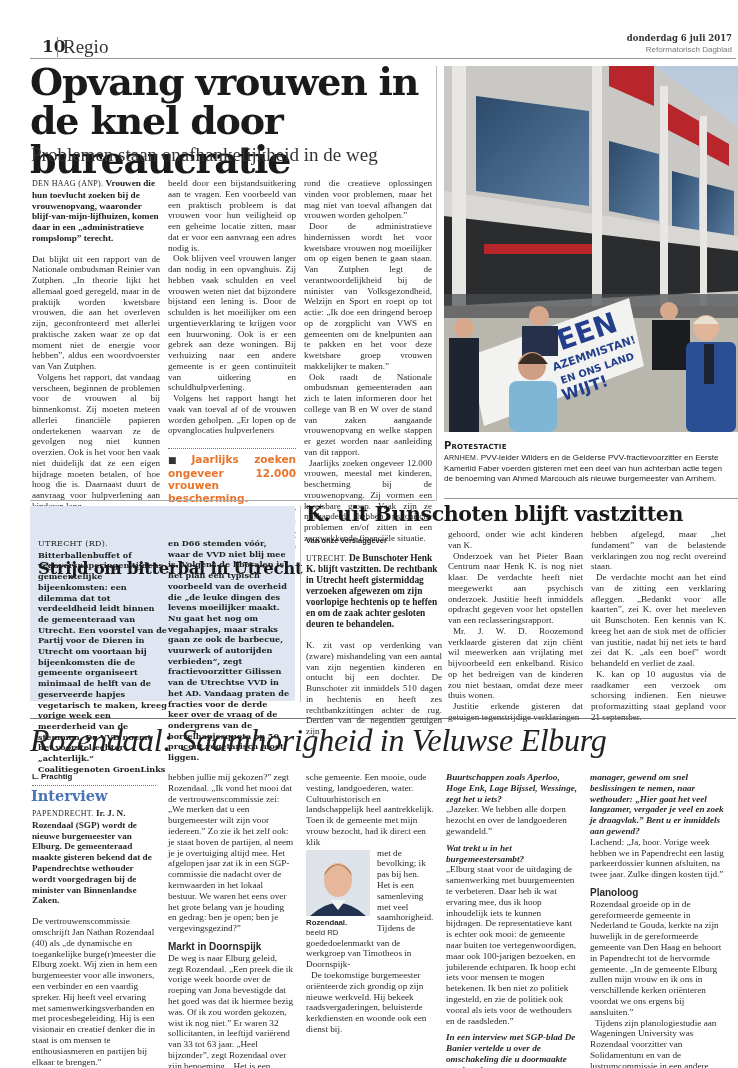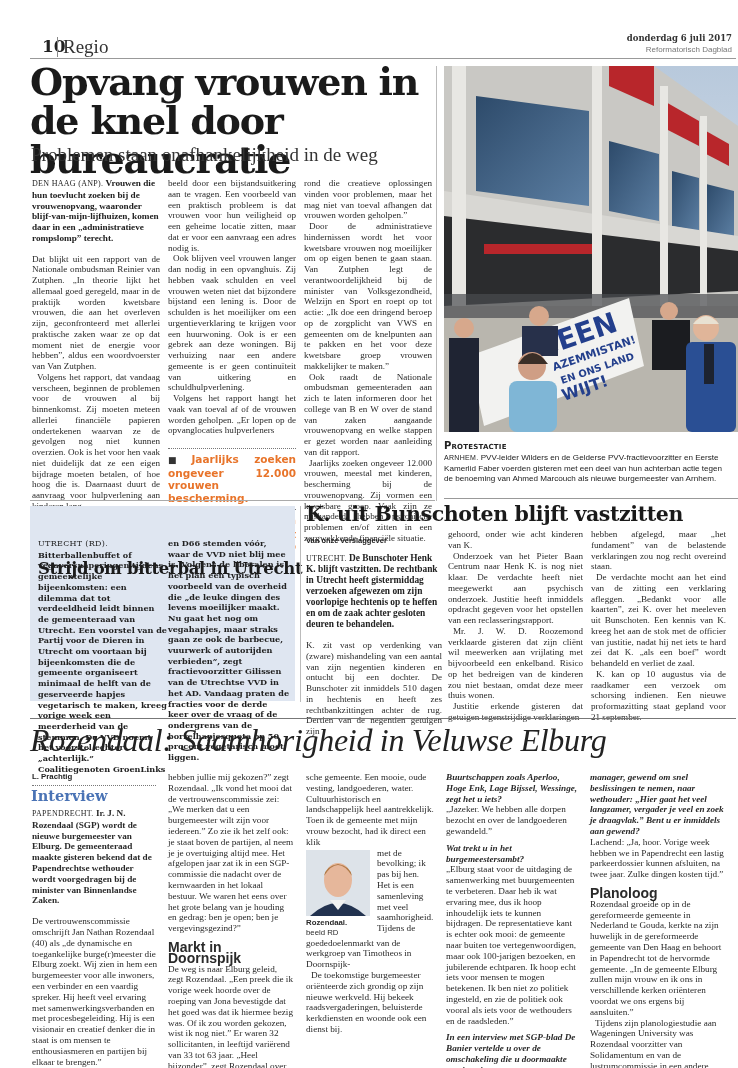--- a/index.html
+++ b/index.html
@@ -63,21 +63,21 @@
   
   .int-title { left: 30px; top: 722px; font-family: "Liberation Serif", serif; font-style: italic; font-size: 32px; color: #222; letter-spacing: -0.3px; }
   .int-author { left: 32px; top: 772px; font-family: "Liberation Sans", sans-serif; font-weight: bold; font-size: 7.8px; color: #222; }
   .int-dots { left: 32px; top: 785px; width: 124px; }
   .int-label { left: 31px; top: 787px; font-family: "DejaVu Serif", serif; font-weight: bold; font-size: 14.5px; color: #4a73b5; }
   .int-col { font-family: "Liberation Serif", serif; font-size: 9.2px; line-height: 10.8px; color: #2a2a2a; }
   .int-col p { text-indent: 5px; }
   .int-col p.noindent { text-indent: 0; }
   .int-col .intro { font-weight: bold; margin-bottom: 10px; text-indent: 0; }
   .int-col .q { font-style: italic; font-weight: bold; text-indent: 0; margin-top: 6px; }
-  .int-col .sub { font-family: "Liberation Sans", sans-serif; font-weight: bold; font-size: 14px; text-indent: 0; margin-top: 8px; }
+  .int-col .sub { font-family: "Liberation Sans", sans-serif; font-weight: bold; font-size: 10px; text-indent: 0; margin-top: 8px; }
   .int-col1 { left: 32px; top: 808px; width: 126px; }
   .int-col2 { left: 168px; top: 772px; width: 126px; }
   .int-col3 { left: 306px; top: 772px; width: 128px; }
   .int-col4 { left: 446px; top: 772px; width: 132px; }
   .int-col5 { left: 590px; top: 772px; width: 140px; }
 
   .portrait { width: 64px; height: 66px; float: left; margin: 2px 6px 2px 0; background: linear-gradient(#cfd6de, #e9edf1); position: relative; overflow: hidden; }
   .portrait-wrap { float: left; width: 66px; margin-right: 5px; }
   .portrait-cap { font-family: "Liberation Sans", sans-serif; font-size: 7.8px; line-height: 10px; }
   .portrait-cap b { font-weight: bold; }

